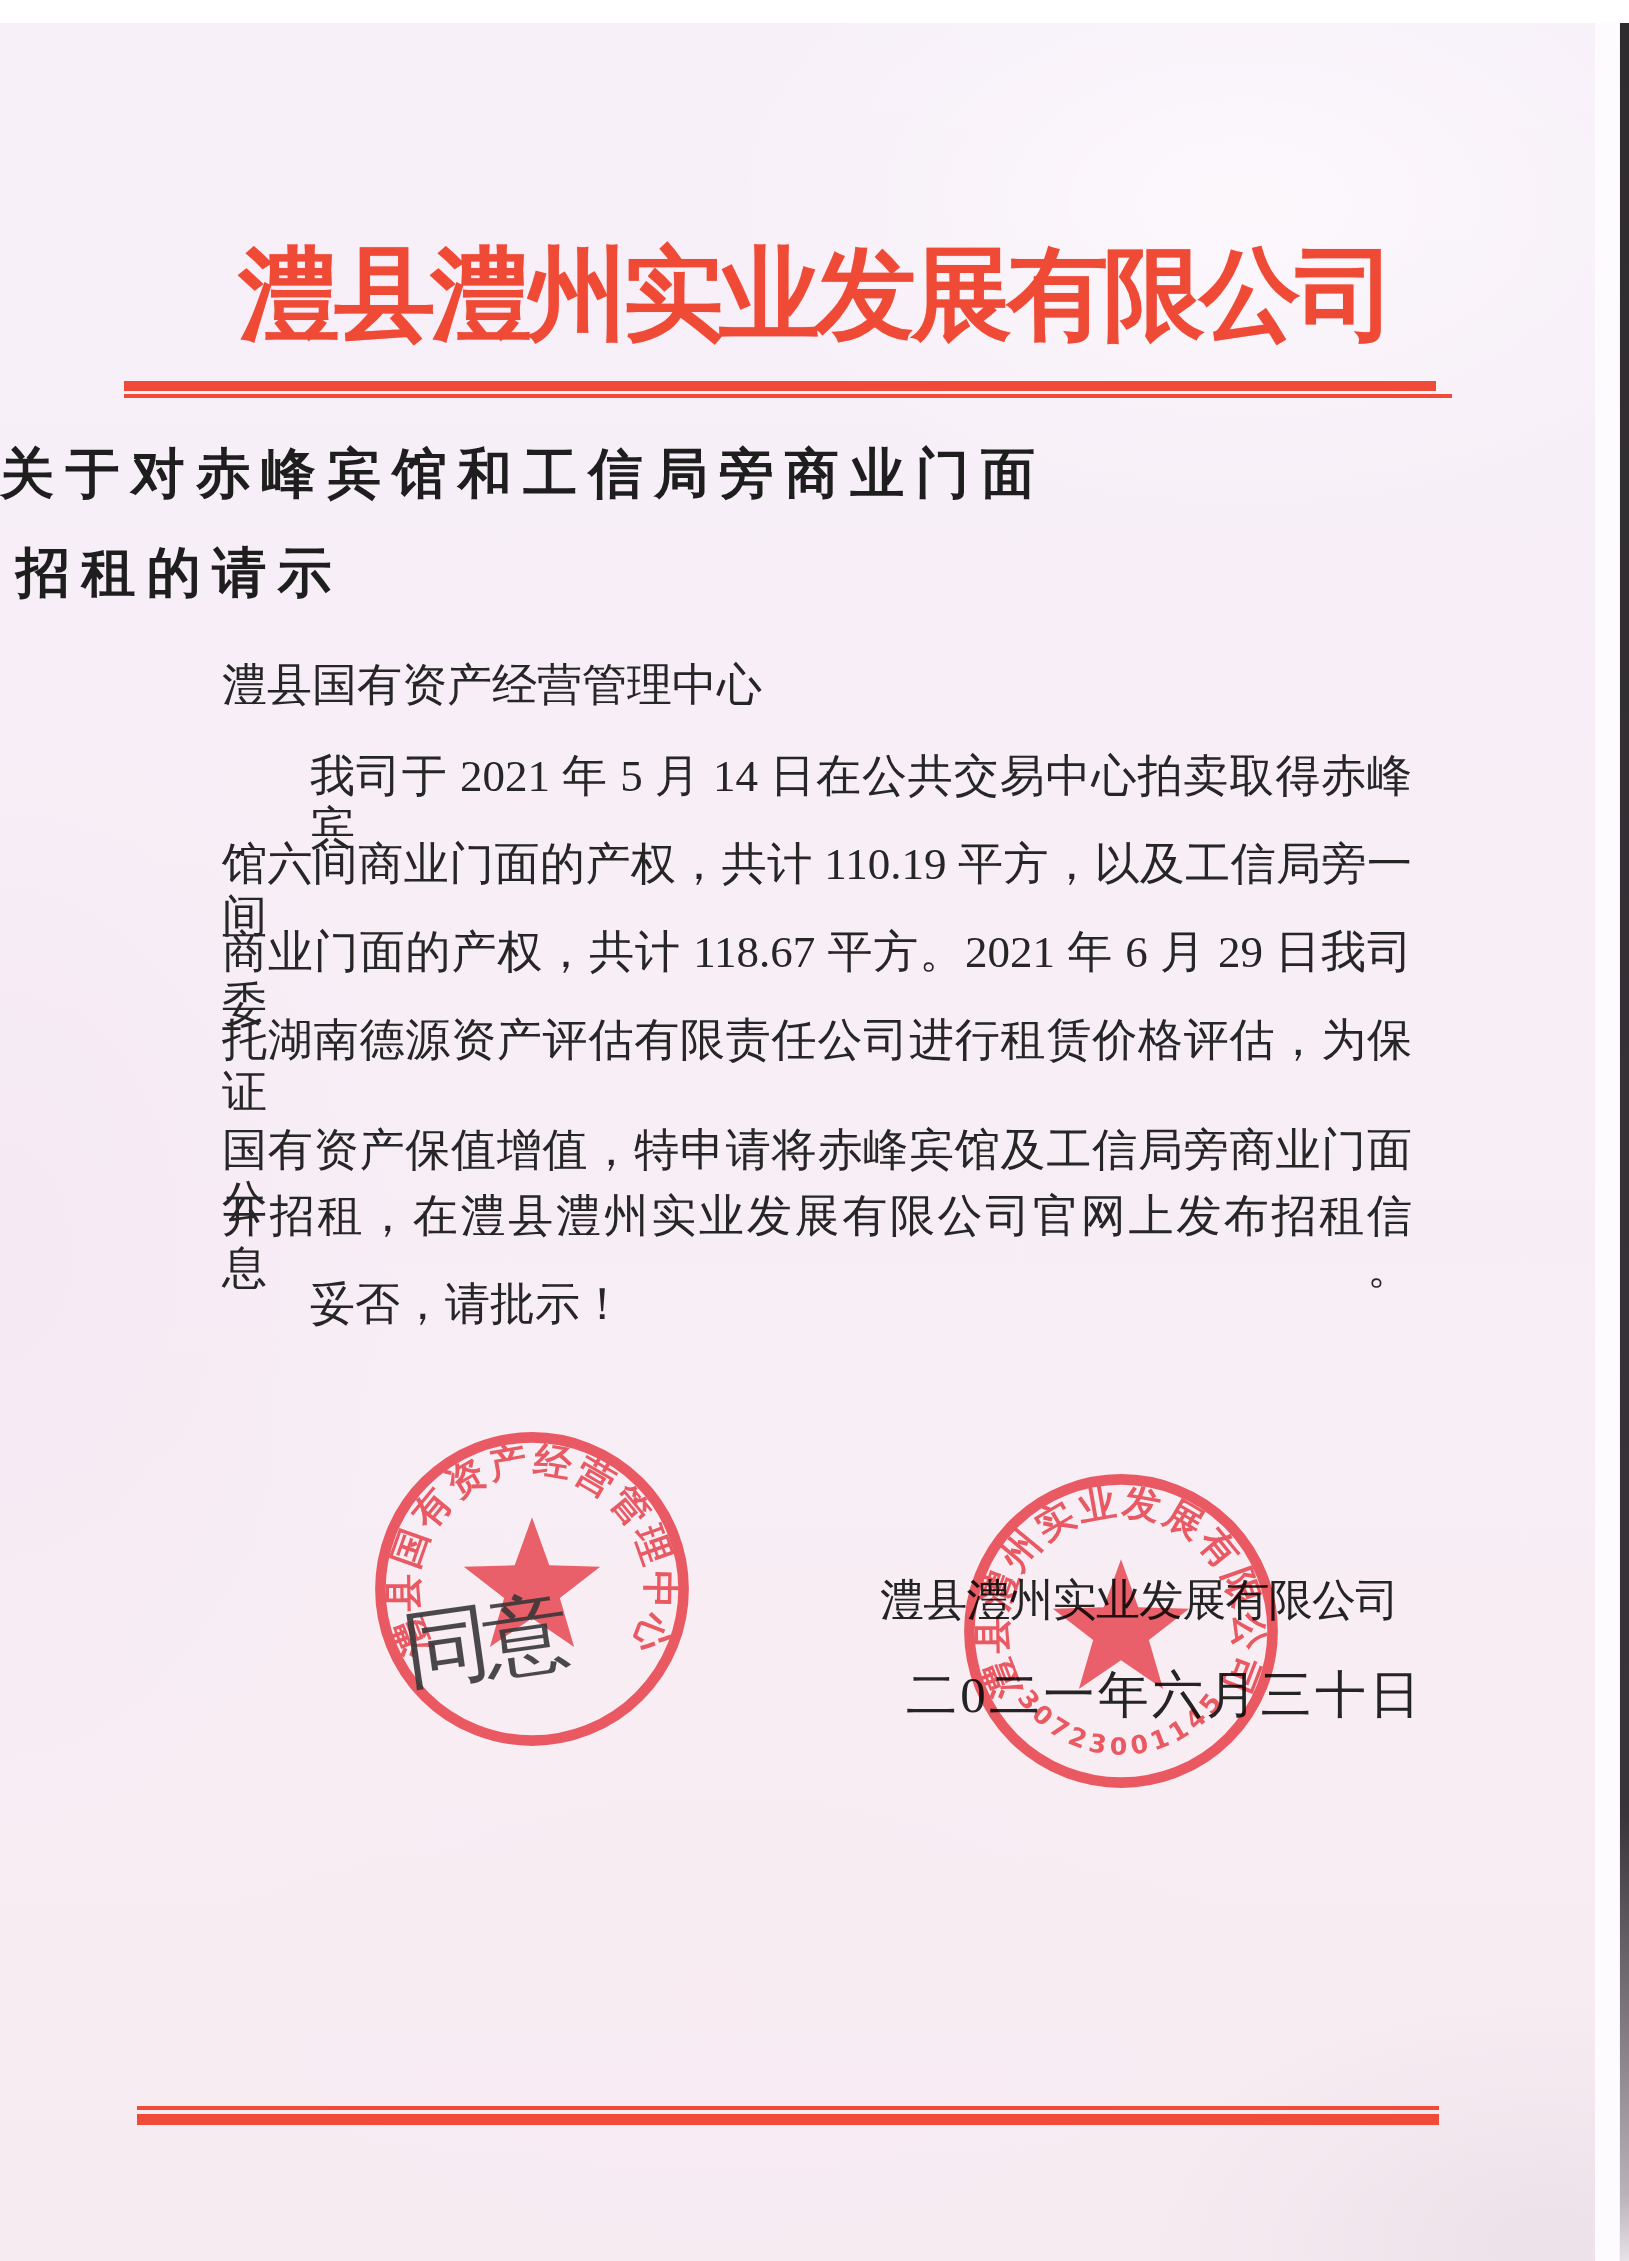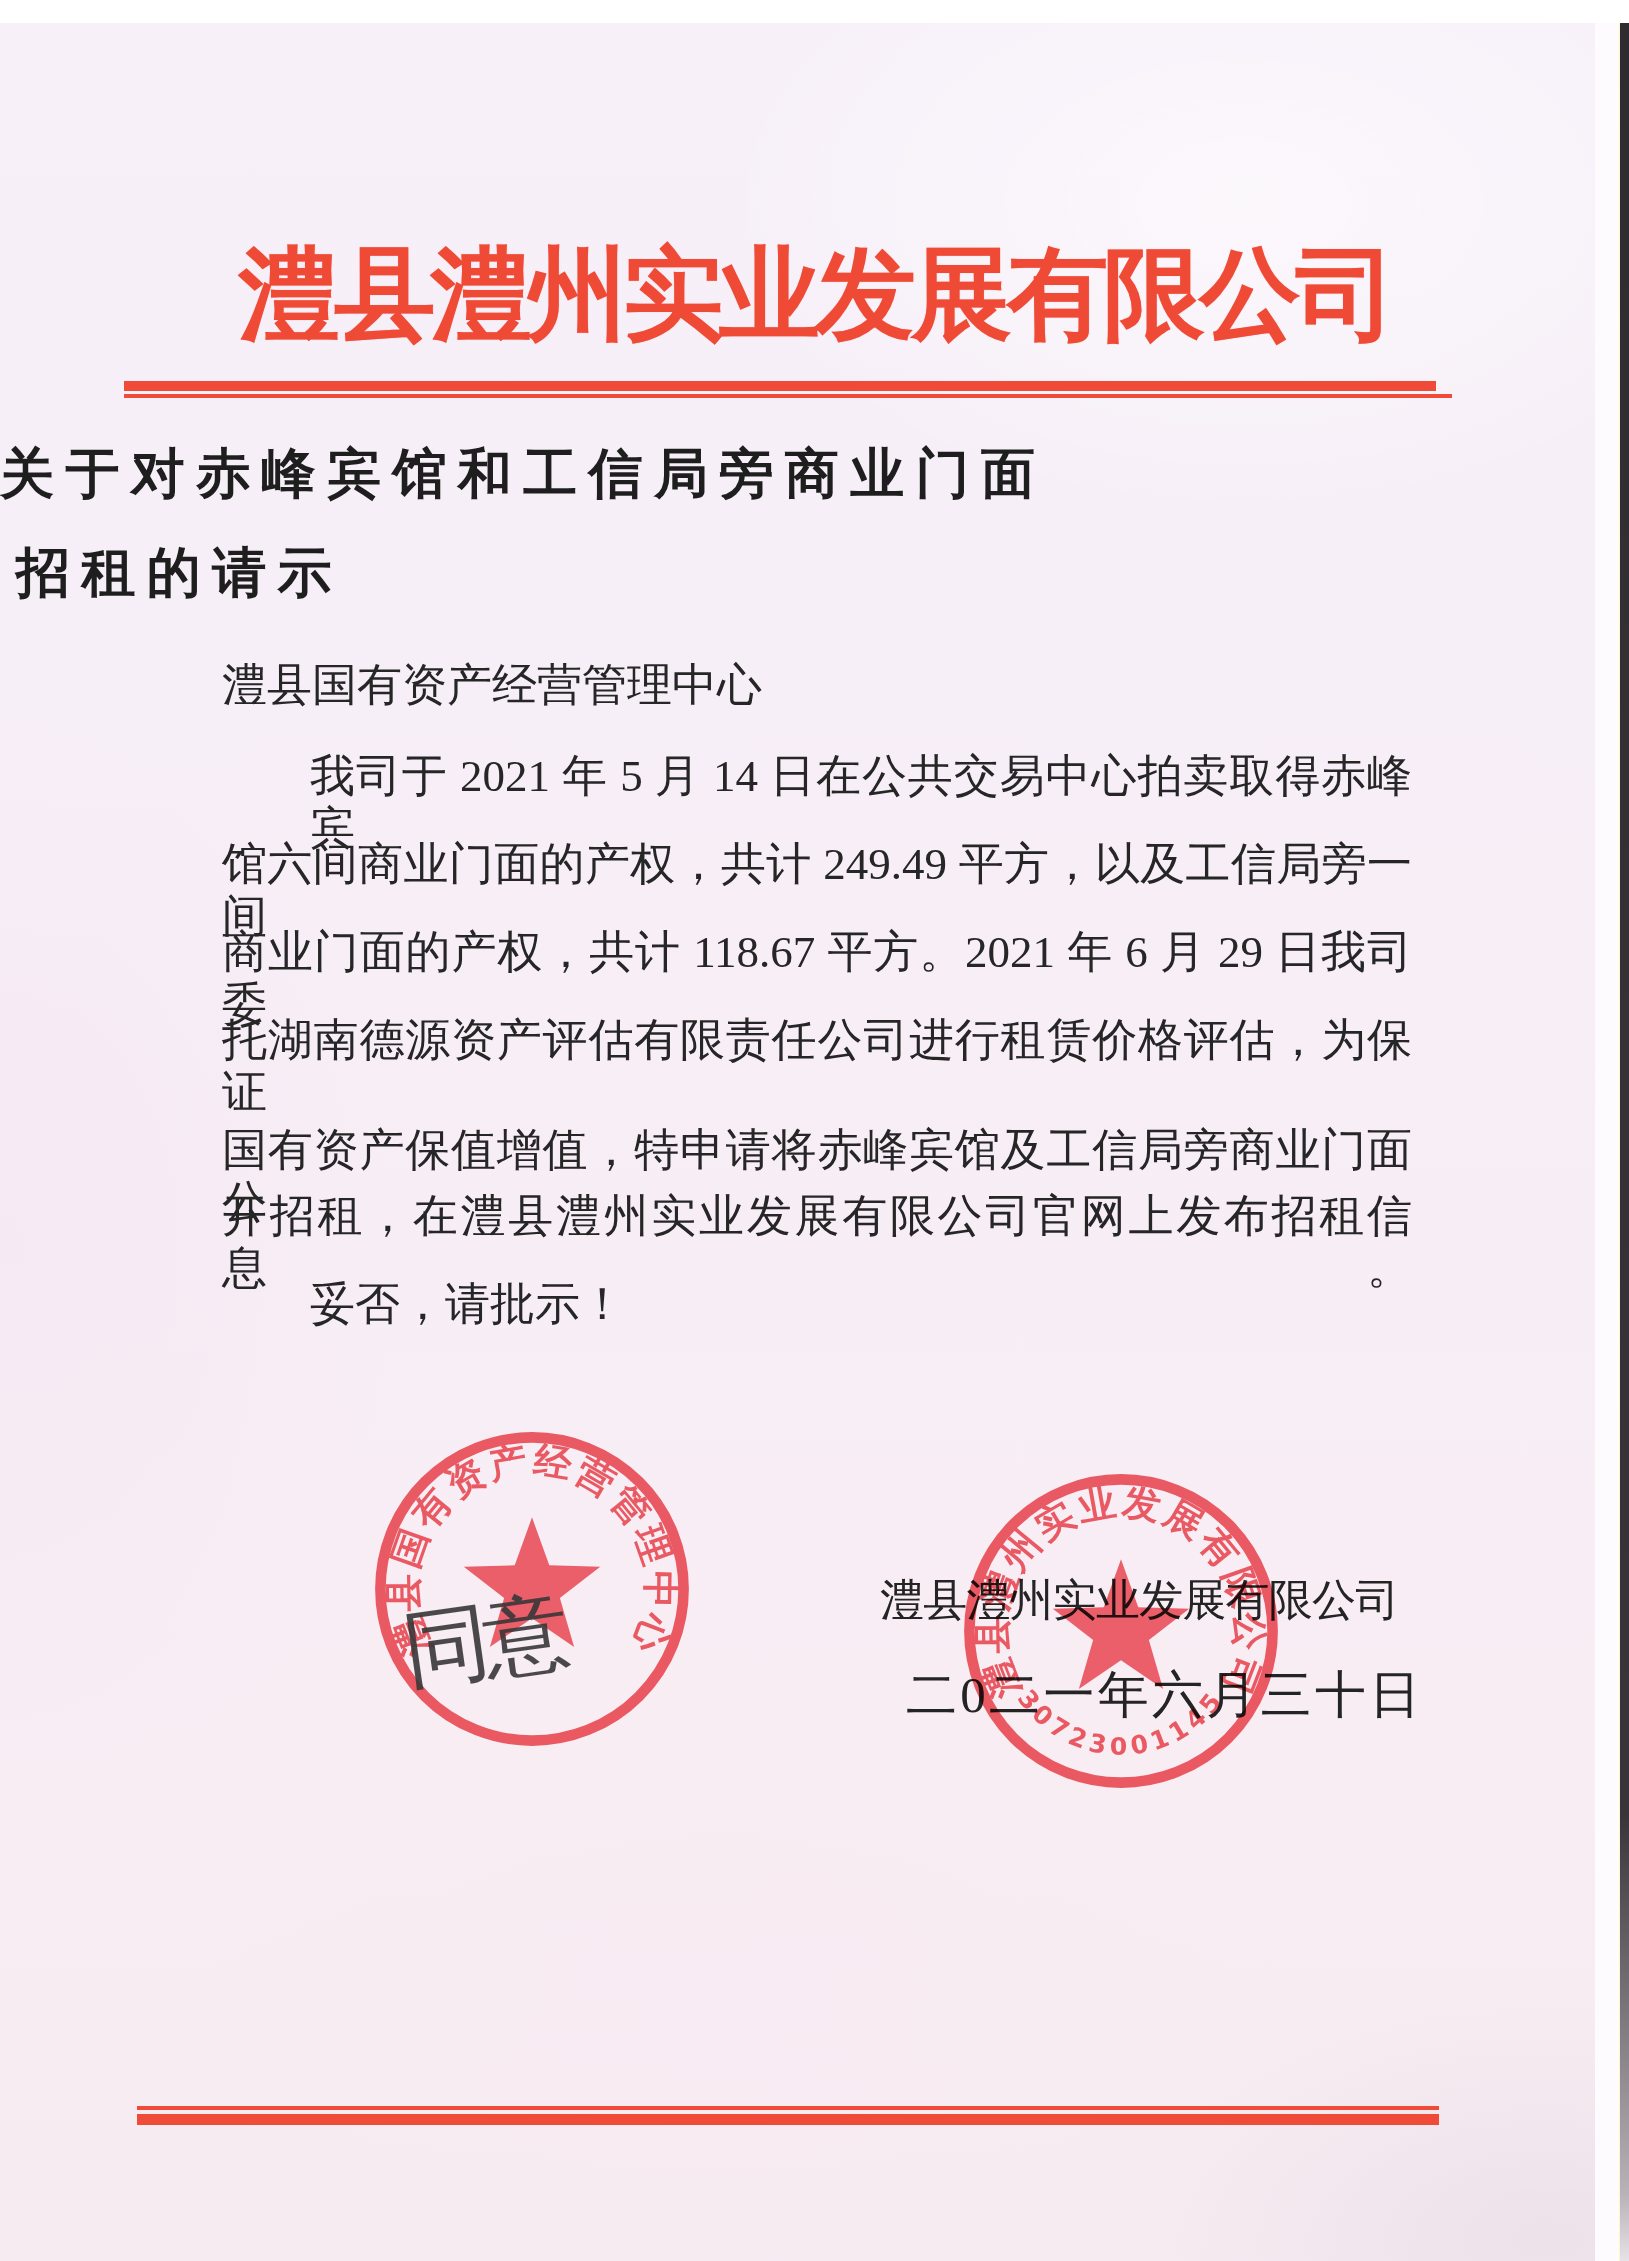--- a/index.html
+++ b/index.html
@@ -89,21 +89,21 @@
   <div class="letterhead">澧县澧州实业发展有限公司</div>
   <div class="rule rule-head-thick"></div>
   <div class="rule rule-head-thin"></div>
 
   <h1 class="title-l1">关于对赤峰宾馆和工信局旁商业门面</h1>
   <h1 class="title-l2">招租的请示</h1>
 
   <div class="body-line addressee" style="top:660px">澧县国有资产经营管理中心</div>
 
   <div class="body-line para indent" style="top:751px">我司于 2021 年 5 月 14 日在公共交易中心拍卖取得赤峰宾</div>
-  <div class="body-line para" style="top:839px">馆六间商业门面的产权，共计 249.49 平方，以及工信局旁一间</div>
+  <div class="body-line para" style="top:839px">馆六间商业门面的产权，共计 110.19 平方，以及工信局旁一间</div>
   <div class="body-line para" style="top:927px">商业门面的产权，共计 118.67 平方。2021 年 6 月 29 日我司委</div>
   <div class="body-line para" style="top:1015px">托湖南德源资产评估有限责任公司进行租赁价格评估，为保证</div>
   <div class="body-line para" style="top:1125px">国有资产保值增值，特申请将赤峰宾馆及工信局旁商业门面公</div>
   <div class="body-line para" style="top:1191px">开招租，在澧县澧州实业发展有限公司官网上发布招租信息。</div>
 
   <div class="body-line closing" style="top:1279px">妥否，请批示！</div>
 
   <div class="signature">澧县澧州实业发展有限公司</div>
   <div class="date">二0二一年六月三十日</div>
 

